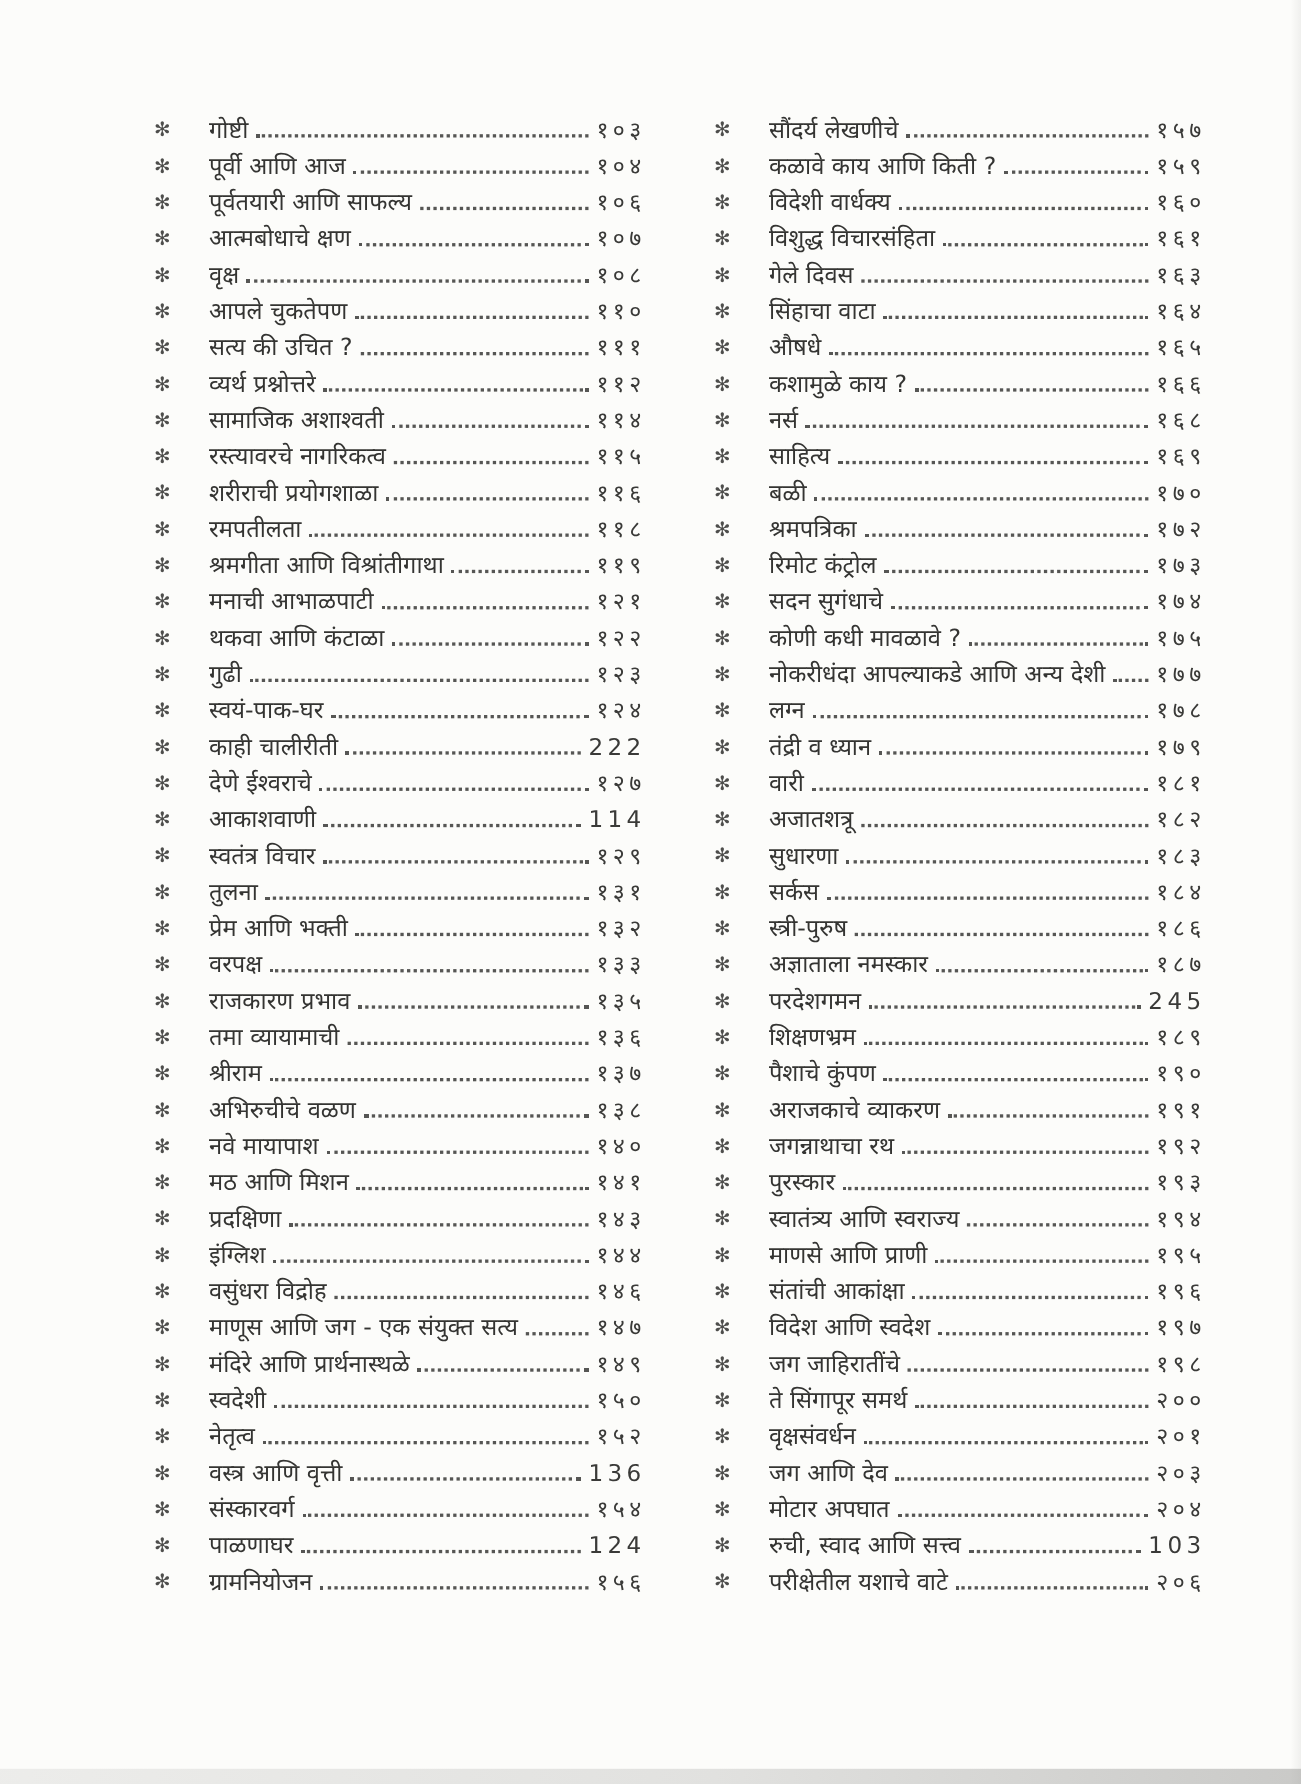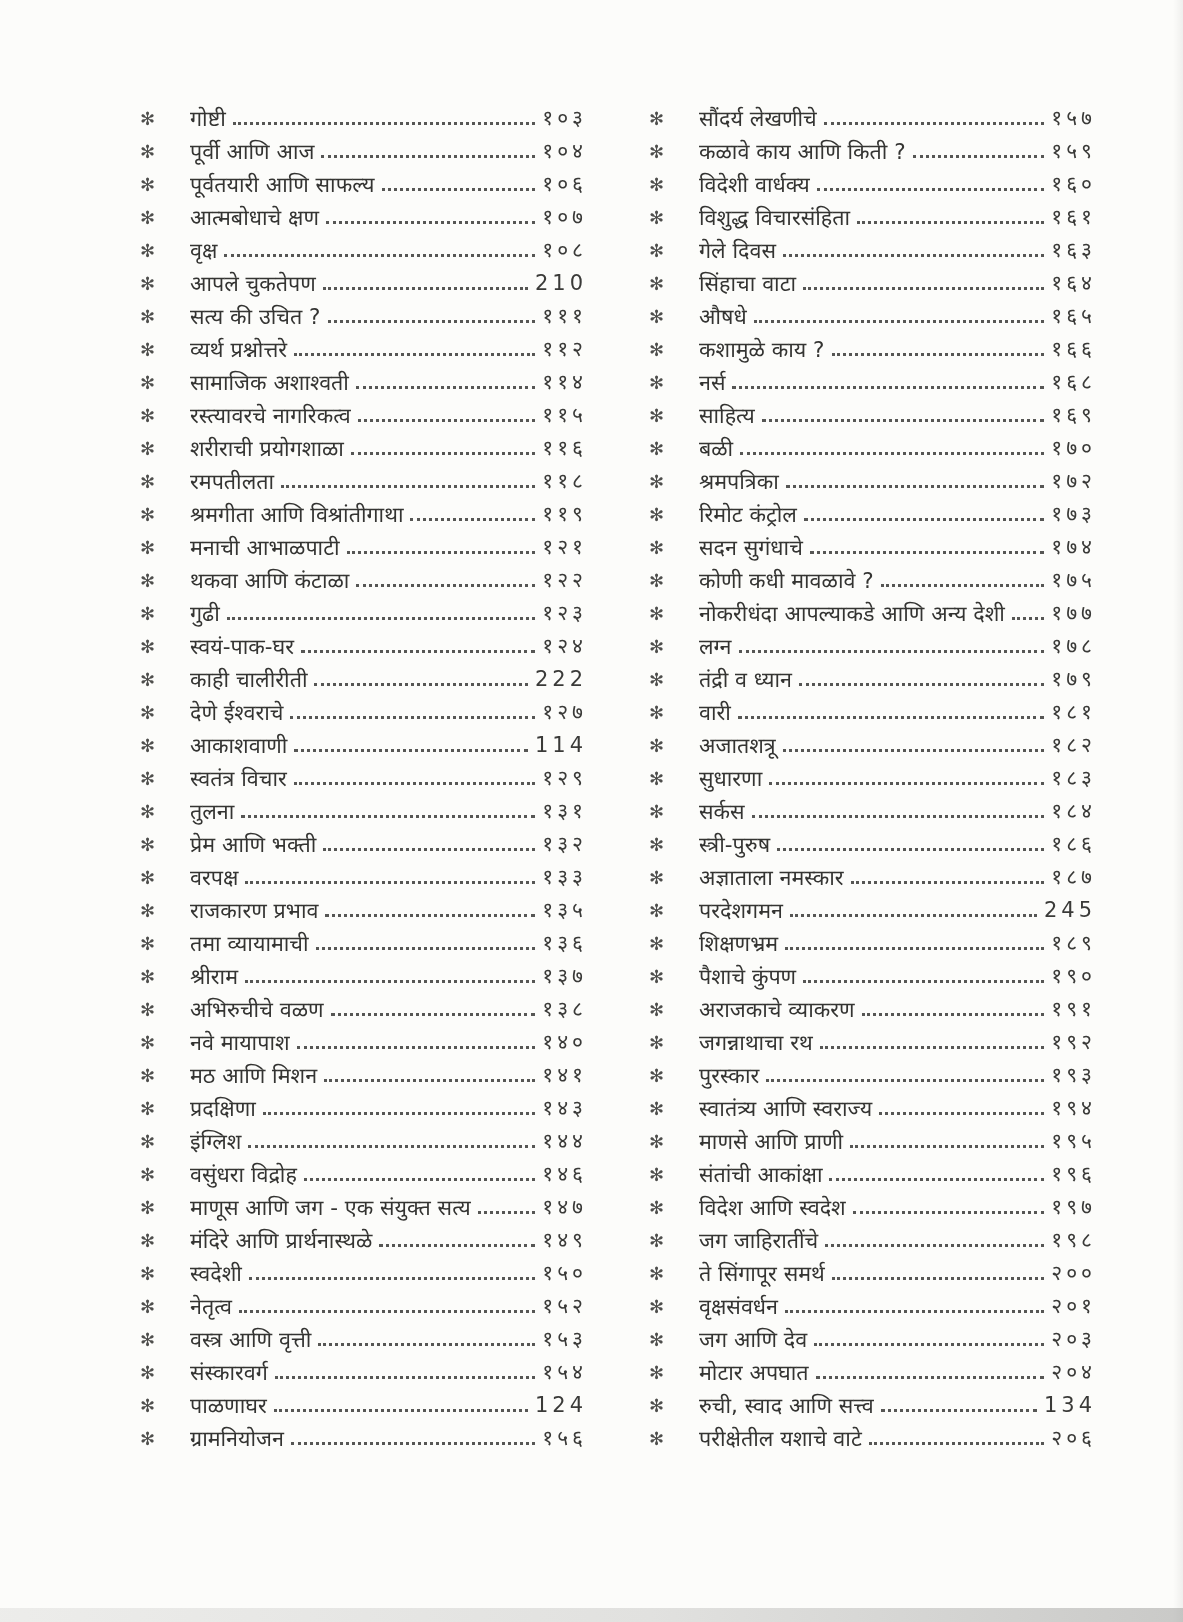--- a/index.html
+++ b/index.html
@@ -108,21 +108,21 @@
     <span class="bullet">✻</span>
     <span class="title">वृक्ष</span>
     <span class="leader"></span>
     <span class="pagenum">१०८</span>
   </div>
 
   <div class="row">
     <span class="bullet">✻</span>
     <span class="title">आपले चुकतेपण</span>
     <span class="leader"></span>
-    <span class="pagenum">210</span>
+    <span class="pagenum">११०</span>
   </div>
 
   <div class="row">
     <span class="bullet">✻</span>
     <span class="title">सत्य की उचित ?</span>
     <span class="leader"></span>
     <span class="pagenum">१११</span>
   </div>
 
   <div class="row">
@@ -332,21 +332,21 @@
     <span class="bullet">✻</span>
     <span class="title">नेतृत्व</span>
     <span class="leader"></span>
     <span class="pagenum">१५२</span>
   </div>
 
   <div class="row">
     <span class="bullet">✻</span>
     <span class="title">वस्त्र आणि वृत्ती</span>
     <span class="leader"></span>
-    <span class="pagenum">१५३</span>
+    <span class="pagenum">136</span>
   </div>
 
   <div class="row">
     <span class="bullet">✻</span>
     <span class="title">संस्कारवर्ग</span>
     <span class="leader"></span>
     <span class="pagenum">१५४</span>
   </div>
 
   <div class="row">
@@ -634,21 +634,21 @@
     <span class="bullet">✻</span>
     <span class="title">मोटार अपघात</span>
     <span class="leader"></span>
     <span class="pagenum">२०४</span>
   </div>
 
   <div class="row">
     <span class="bullet">✻</span>
     <span class="title">रुची, स्वाद आणि सत्त्व</span>
     <span class="leader"></span>
-    <span class="pagenum">134</span>
+    <span class="pagenum">103</span>
   </div>
 
   <div class="row">
     <span class="bullet">✻</span>
     <span class="title">परीक्षेतील यशाचे वाटे</span>
     <span class="leader"></span>
     <span class="pagenum">२०६</span>
   </div>
 </div>
   </div>

